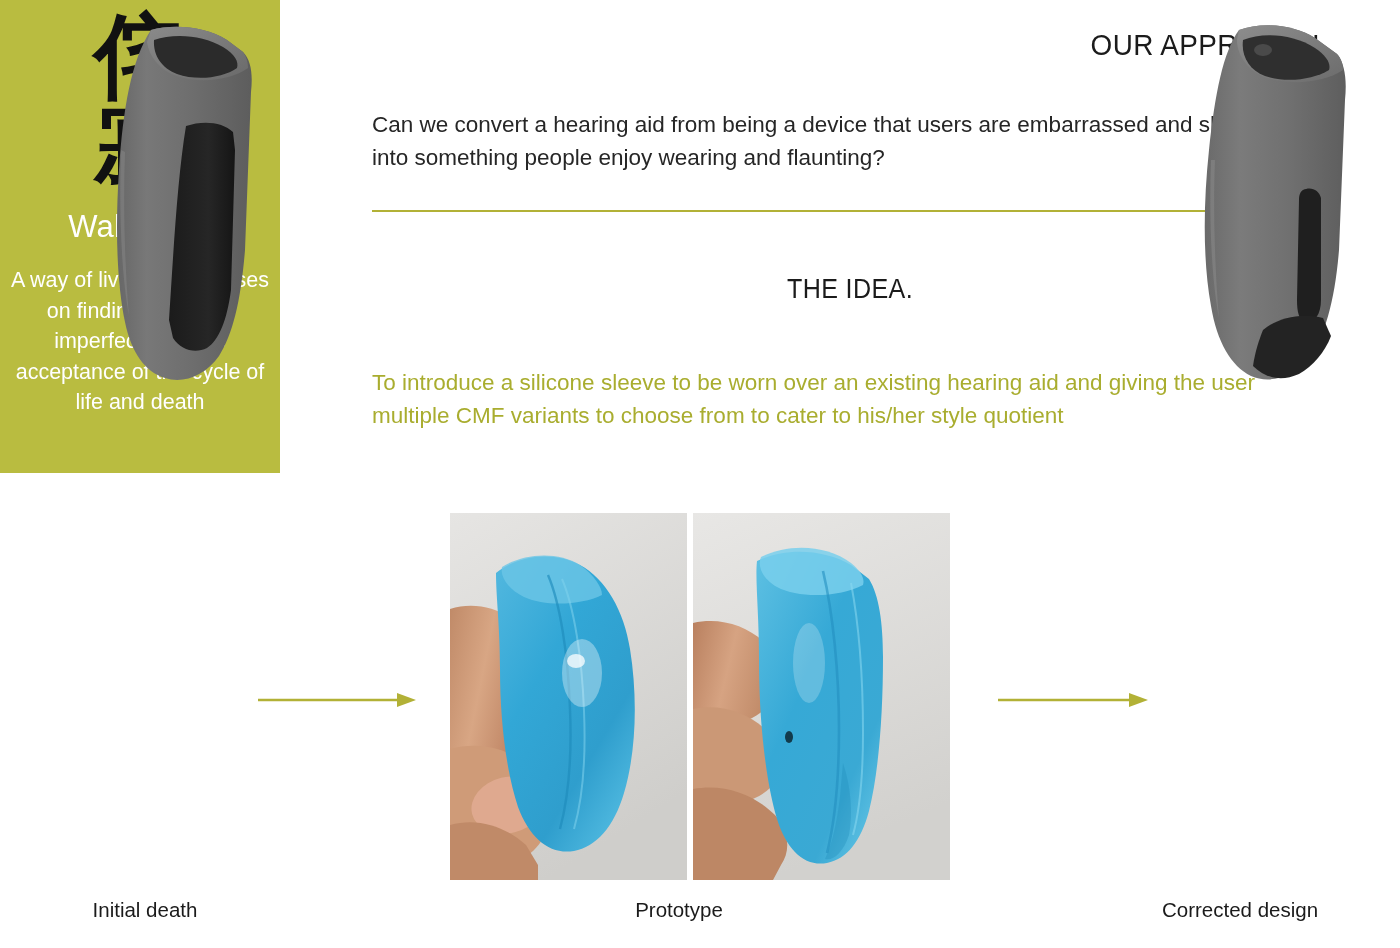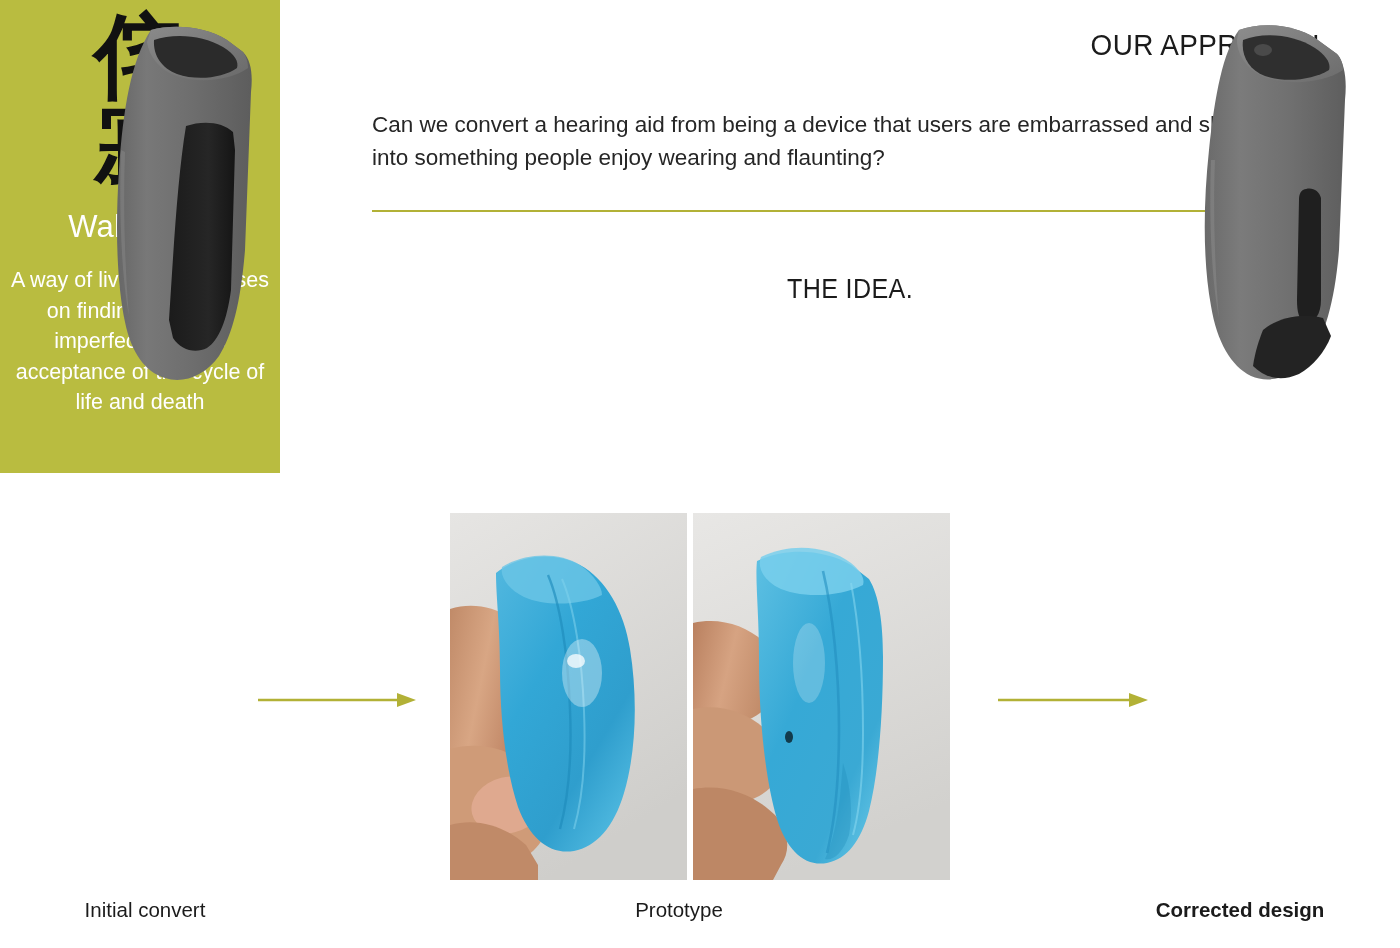--- a/index.html
+++ b/index.html
@@ -116,21 +116,21 @@
   .caption{
     position:absolute;
     top:898px;
     font-size:20.5px;
     color:#1b1b1b;
     text-align:center;
     font-weight:400;
   }
   .cap-initial{ left:20px; width:250px; }
   .cap-proto{ left:554px; width:250px; }
-  .cap-corrected{ left:1115px; width:250px;font-weight:bold; }
+  .cap-corrected{ left:1115px; width:250px; }
 
   
   .arrow{
     position:absolute;
     top:692px;
     height:16px;
   }
   .arrow-1{ left:258px; width:158px; }
   .arrow-2{ left:998px; width:150px; }
 
@@ -160,20 +160,21 @@
   </div>
   <div class="wabi-title">Wabi-Sabi</div>
   <div class="wabi-desc">A way of living that focuses on finding beauty in imperfection ; The acceptance of the cycle of life and death</div>
 </div>
 
 <div class="content">
   <div class="approach-heading">OUR APPROACH.</div>
   <div class="approach-question">Can we convert a hearing aid from being a device that users are embarrassed and shy about into something people enjoy wearing and flaunting?</div>
   <div class="divider"></div>
   <div class="idea-heading">THE IDEA.</div>
+  <div class="idea-body">To introduce a silicone sleeve to be worn over an existing hearing aid and giving the user multiple CMF variants to choose from to cater to his/her style quotient</div>
 </div>
 
 <div class="render-slot render-left">
   <svg width="280" height="390" viewBox="0 0 280 390">
     <defs>
       <linearGradient id="gBodyA" x1="0" y1="0" x2="1" y2="0">
         <stop offset="0%" stop-color="#676767"></stop>
         <stop offset="22%" stop-color="#787878"></stop>
         <stop offset="55%" stop-color="#6e6e6e"></stop>
         <stop offset="100%" stop-color="#5d5d5d"></stop>
@@ -328,15 +329,15 @@
     <path d="M148,190 C156,186 164,190 166,198 L166,300
              C166,316 158,324 150,322 C144,320 142,312 142,300
              L144,200 C144,194 146,191 148,190 Z" fill="#1f1f1f"></path>
     <path d="M108,330 C122,318 146,312 168,318 L176,336
              C170,352 158,366 144,374 C126,382 110,378 98,366
              C100,352 104,340 108,330 Z" fill="#232323"></path>
     <path d="M56,160 C54,216 56,276 64,318 C60,272 58,212 60,160 Z" fill="#909090" opacity="0.45"></path>
   </svg>
 </div>
 
-<div class="caption cap-initial">Initial convert</div>
+<div class="caption cap-initial">Initial death</div>
 <div class="caption cap-proto">Prototype</div>
 <div class="caption cap-corrected">Corrected design</div>
 
 </body></html>

